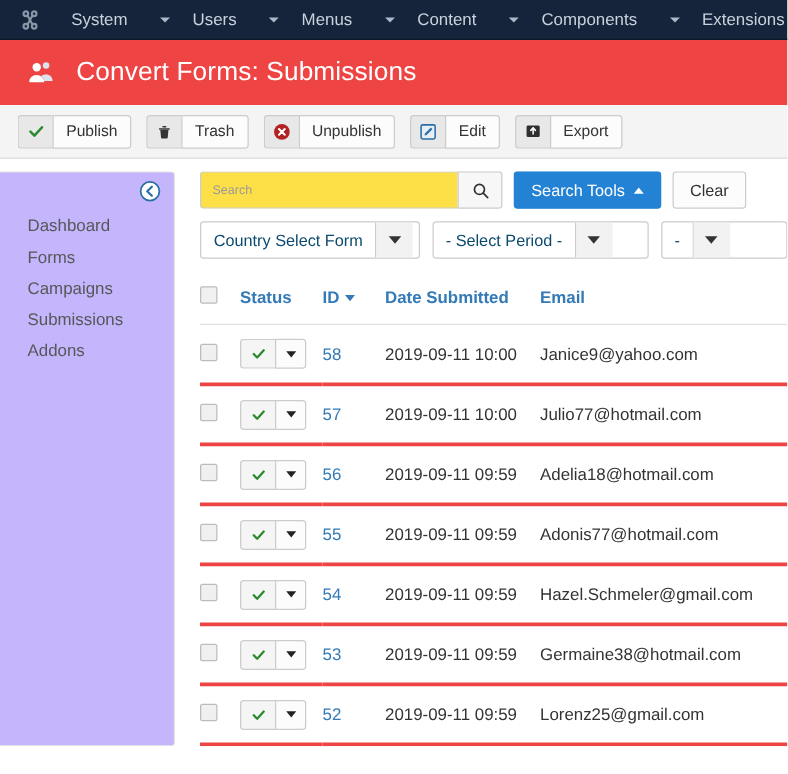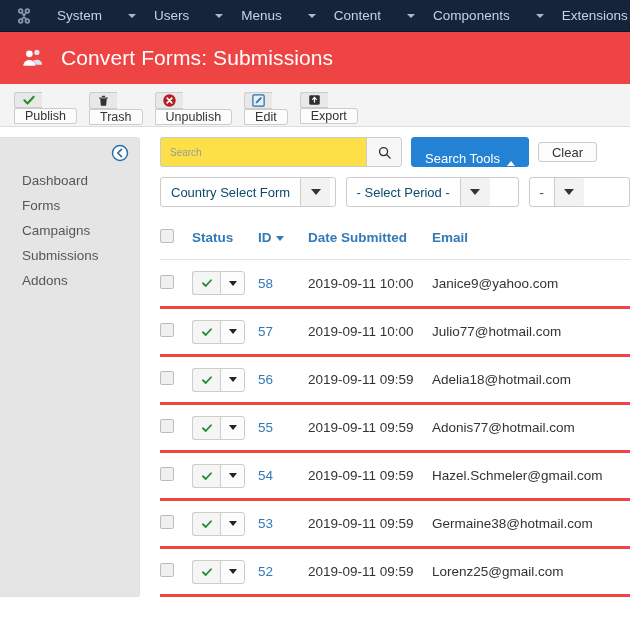--- a/index.html
+++ b/index.html
@@ -60,21 +60,21 @@
   
   .toolbar {
     height: 43px;
     background: #f4f4f4;
     border-bottom: 1px solid #dcdcdc;
     display: flex;
     align-items: center;
     padding-left: 14px;
     gap: 12px;
   }
-  .btn-group { display: flex; height: 27px; flex-direction: column; }
+  .btn-group { display: flex; height: 27px; }
   .btn-ico, .btn-lbl {
     border: 1px solid #ccc;
     display: flex;
     align-items: center;
     justify-content: center;
     font-size: 12.5px;
     color: #333;
     cursor: pointer;
   }
   .btn-ico {
@@ -87,21 +87,21 @@
     background: #fcfcfc;
     padding: 0 10px;
     border-radius: 0 3px 3px 0;
   }
 
   
   .content { display: flex; padding-top: 10px; }
   .sidebar {
     width: 140px;
     margin-left: 0;
-    background: #e5e5e5;
+    background: #c4b5fd;
     border: 1px solid #e0e0e0;
     border-left: none;
     border-radius: 0 3px 3px 0;
     min-height: 182px;
     padding: 0 0 18px 0;
     flex: 0 0 140px;
   }
   .collapse-row { display: flex; justify-content: flex-end; padding: 6px 10px 2px 0; }
   .collapse-icon { cursor: pointer; display:flex; }
   .sidebar ul { list-style: none; margin: 4px 0 0 0; padding: 0; }
@@ -140,31 +140,31 @@
     cursor: pointer;
   }
   .btn-primary {
     background: #2382d4;
     color: #fff;
     border: 1px solid #2382d4;
     border-radius: 3px;
     height: 30px;
     padding: 0 13px;
     font-size: 13px;
-    display: flex; align-items: flex-end; gap: 7px;
+    display: flex; align-items: center; gap: 7px;
     cursor: pointer;
     white-space: nowrap;
   }
   .caret-up { width:0;height:0;border-left:4px solid transparent;border-right:4px solid transparent;border-bottom:5px solid #fff; }
   .btn-default {
     background: #fcfcfc;
     color: #333;
     border: 1px solid #ccc;
     border-radius: 3px;
-    height: 20px;
+    height: 30px;
     padding: 0 13px;
     font-size: 13px;
     display: flex; align-items: center;
     cursor: pointer;
   }
 
   
   .filter-row { display: flex; align-items: center; gap: 10px; margin-bottom: 14px; }
   .select {
     display: flex;

